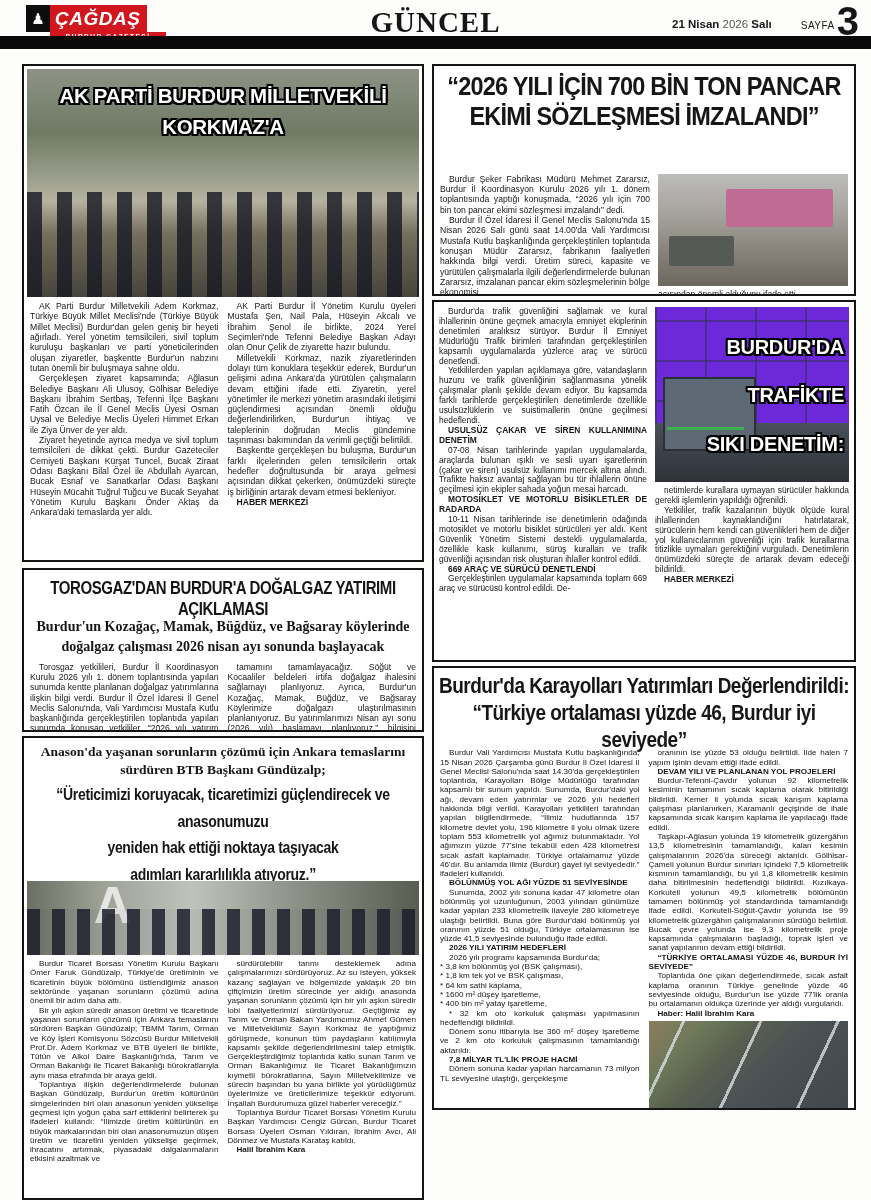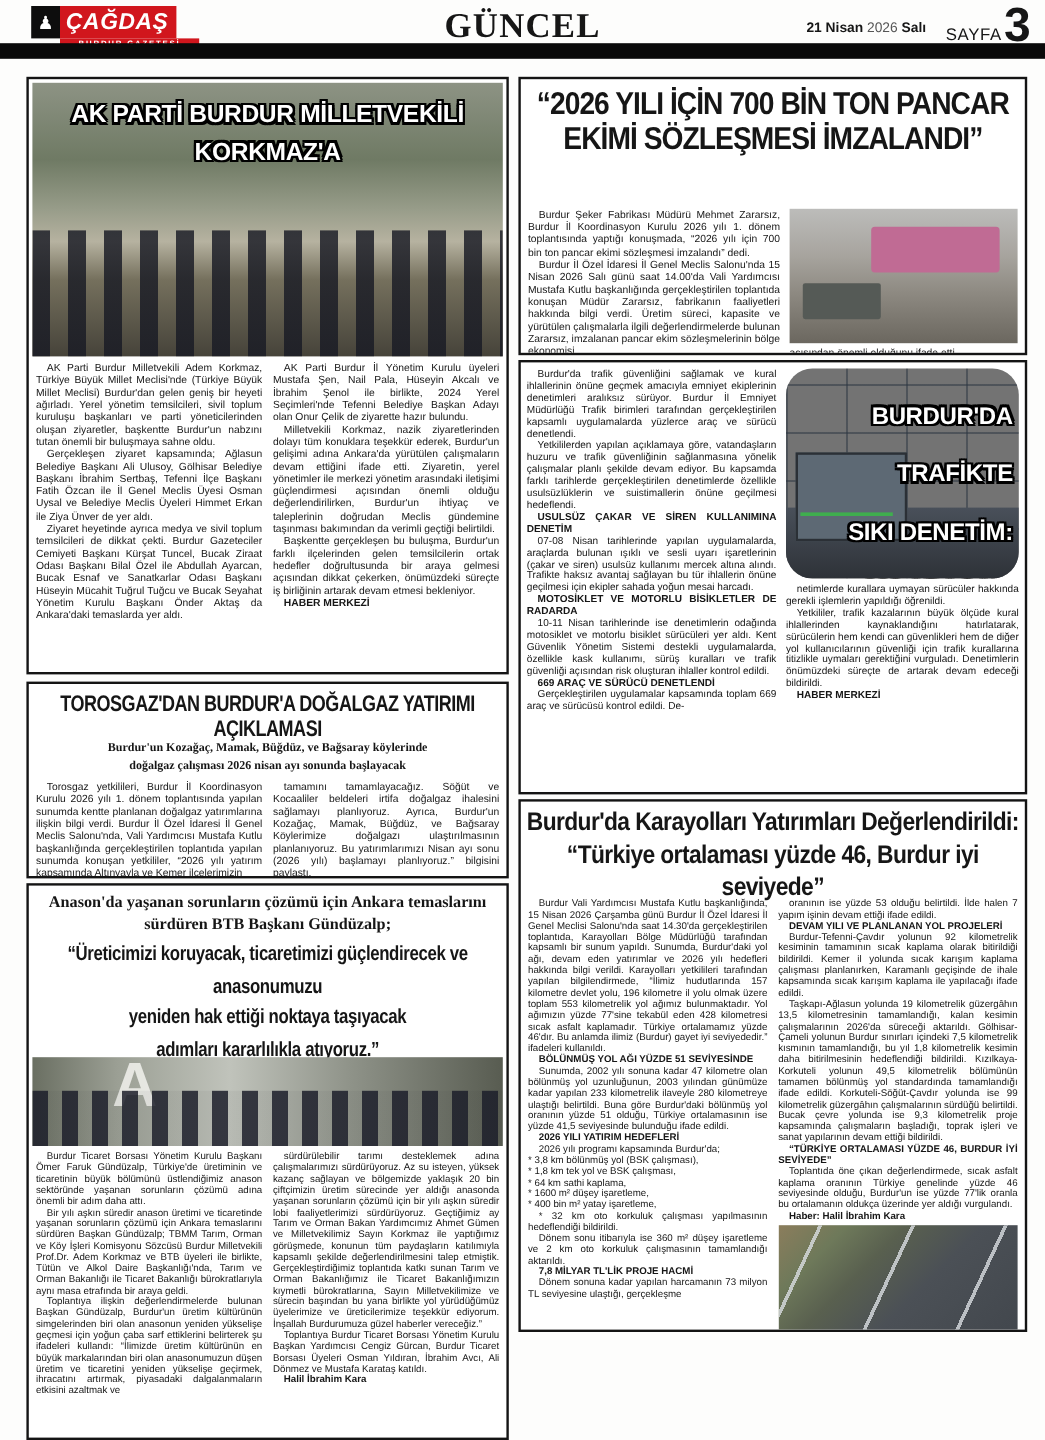--- a/index.html
+++ b/index.html
@@ -16,21 +16,21 @@
   .logo-sub{background:#d1161d;color:#fff;font-weight:700;font-size:6.5px;letter-spacing:1.5px;
             text-align:center;margin-left:24px;padding:1px 0;}
   .logo-tag{font-size:5.5px;font-style:italic;text-align:center;margin-left:24px;color:#333;
             font-family:"DejaVu Serif", serif;}
   .guncel{position:absolute;left:0;right:0;top:6px;text-align:center;
           font-family:"Liberation Serif", serif;font-weight:900;font-size:29px;letter-spacing:1px;}
   .dateline{position:absolute;left:672px;top:18px;font-size:11.5px;}
   .dateline b{font-weight:700;}
   .dateline .yr{color:#555;}
   .pageno{position:absolute;right:12px;top:2px;display:flex;align-items:flex-start;}
-  .pageno .lbl{font-size:14px;margin-top:18px;letter-spacing:.5px;}
+  .pageno .lbl{font-size:10px;margin-top:18px;letter-spacing:.5px;}
   .pageno .num{font-size:40px;font-weight:700;line-height:38px;margin-left:2px;}
   .topbar{position:absolute;left:0;top:36px;width:871px;height:13px;background:#0a0a0a;}
   
   .box{position:absolute;border:2px solid #141414;background:#fff;overflow:hidden;padding:3px;box-sizing:border-box;}
   #a1{left:22px;top:64px;width:402px;height:498px;}
   #a2{left:432px;top:64px;width:424px;height:232px;}
   #a3{left:432px;top:300px;width:424px;height:362px;}
   #a4{left:22px;top:568px;width:402px;height:164px;}
   #a5{left:22px;top:736px;width:402px;height:464px;}
   #a6{left:432px;top:666px;width:424px;height:444px;}
@@ -62,36 +62,36 @@
     background:linear-gradient(180deg,#bcbcba 0%,#a7a49e 35%,#8e8a82 62%,#6b675f 100%);}
   .a2-machine{position:absolute;right:8%;top:14%;width:56%;height:34%;background:#c06b94;border-radius:3px;}
   .a2-truck{position:absolute;left:6%;bottom:18%;width:34%;height:26%;background:#555a56;border-radius:2px;}
   .a2-cap{font-size:8.6px;margin-top:3px;line-height:1.25;}
   .a2-cap b{display:block;padding-left:10px;}
   
   .a3-flex{display:flex;gap:8px;padding:2px 2px 0 2px;}
   .a3-left{width:208px;}
   .a3-left .para{font-size:8.4px;line-height:1.18;}
   .a3-right{flex:1;}
-  .a3-photo{position:relative;height:175px;overflow:hidden;background:#737373;border-radius:22px;}
+  .a3-photo{position:relative;height:175px;overflow:hidden;background:#6d28d9;}
   .a3-photo .wall{position:absolute;inset:0;
     background:repeating-linear-gradient(0deg,rgba(42,52,64,.5) 0 2px,transparent 2px 40px),
                repeating-linear-gradient(90deg,rgba(42,52,64,.5) 0 2px,transparent 2px 50px);}
   .a3-photo .desk{position:absolute;left:0;right:0;bottom:0;height:34%;
     background:linear-gradient(180deg,#49505a 0%,#2e3238 100%);}
   .a3-photo .monitor{position:absolute;left:4%;bottom:18%;width:46%;height:40%;background:#5d6974;border:2px solid #2b3036;}
   .a3-photo .greenline{position:absolute;left:6%;bottom:30%;width:40%;height:3px;background:#3fae4e;}
   .a3-ov{position:absolute;right:5px;top:6px;text-align:right;font-size:20px;line-height:1.42;z-index:2;letter-spacing:-.3px;}
   .a3-after{margin-top:4px;}
   .a3-after .para{font-size:8.4px;line-height:1.18;}
   
   .a4-title{margin-top:3px;text-align:center;font-weight:900;font-size:15px;letter-spacing:-.4px;
             transform:scaleY(1.25);transform-origin:top center;}
   .a4-sub{margin-top:7px;text-align:center;font-family:"Liberation Serif", serif;font-weight:700;
-          font-size:10px;line-height:1.45;}
+          font-size:14px;line-height:1.45;}
   
   .a5-serif{margin-top:2px;text-align:center;font-family:"Liberation Serif", serif;font-weight:700;
             font-size:13.5px;line-height:1.35;}
   .a5-quote{margin-top:3px;text-align:center;font-weight:900;font-size:14px;line-height:1.55;
             letter-spacing:-.3px;transform:scaleY(1.22);transform-origin:top center;}
   .a5-photo{position:relative;height:74px;margin-top:12px;overflow:hidden;
     background:linear-gradient(90deg,#6a6f62 0%,#9b9f94 18%,#c0c3bb 42%,#8e9288 68%,#585c51 100%);}
   .a5-photo .bigA{position:absolute;left:17%;top:-6px;color:#f2f2ee;font-weight:700;font-size:52px;opacity:.85;}
   .a5-photo:after{content:"";position:absolute;left:0;right:0;bottom:0;height:62%;
     background:repeating-linear-gradient(90deg,rgba(28,30,42,.85) 0 13px,rgba(28,30,42,.05) 13px 25px);}

